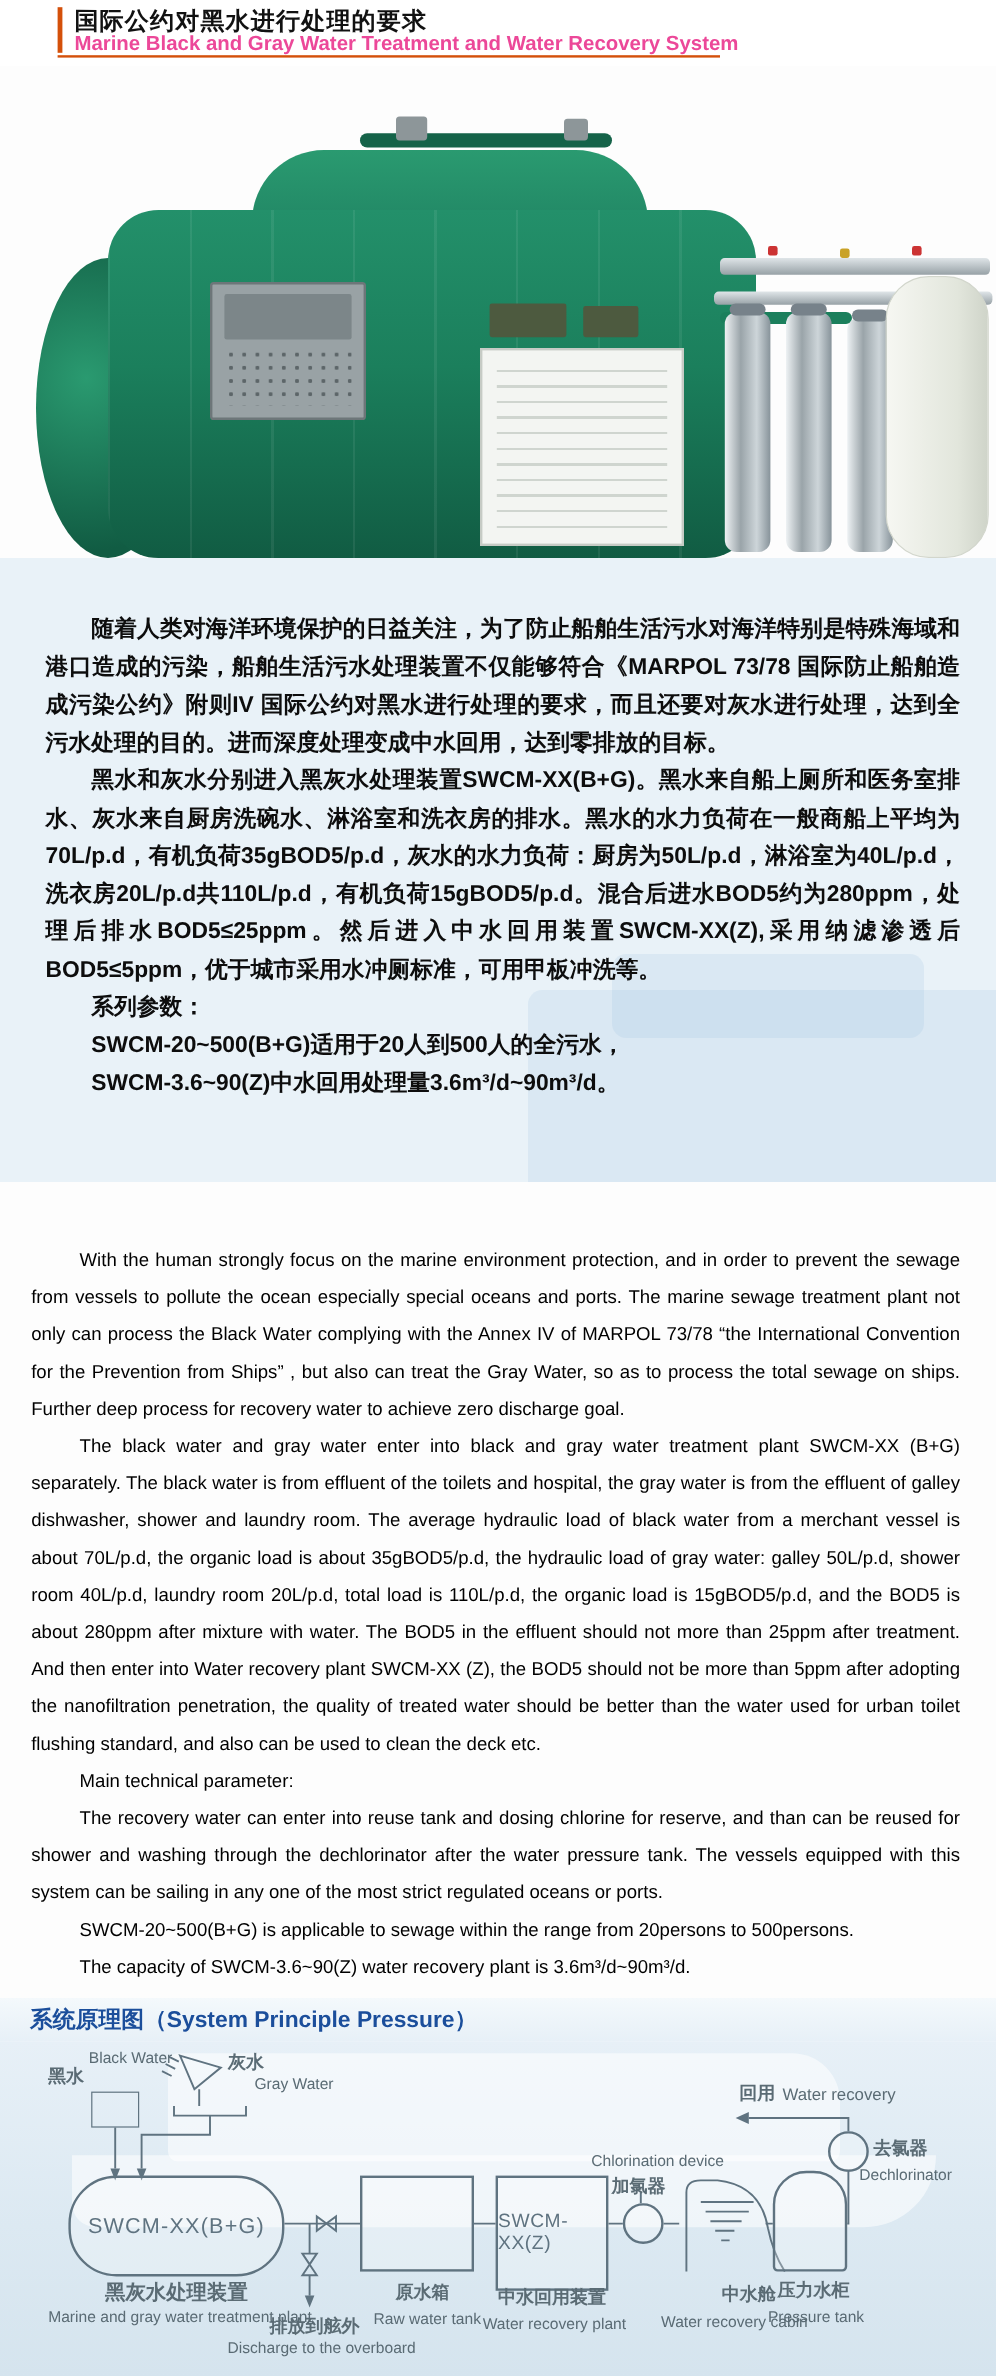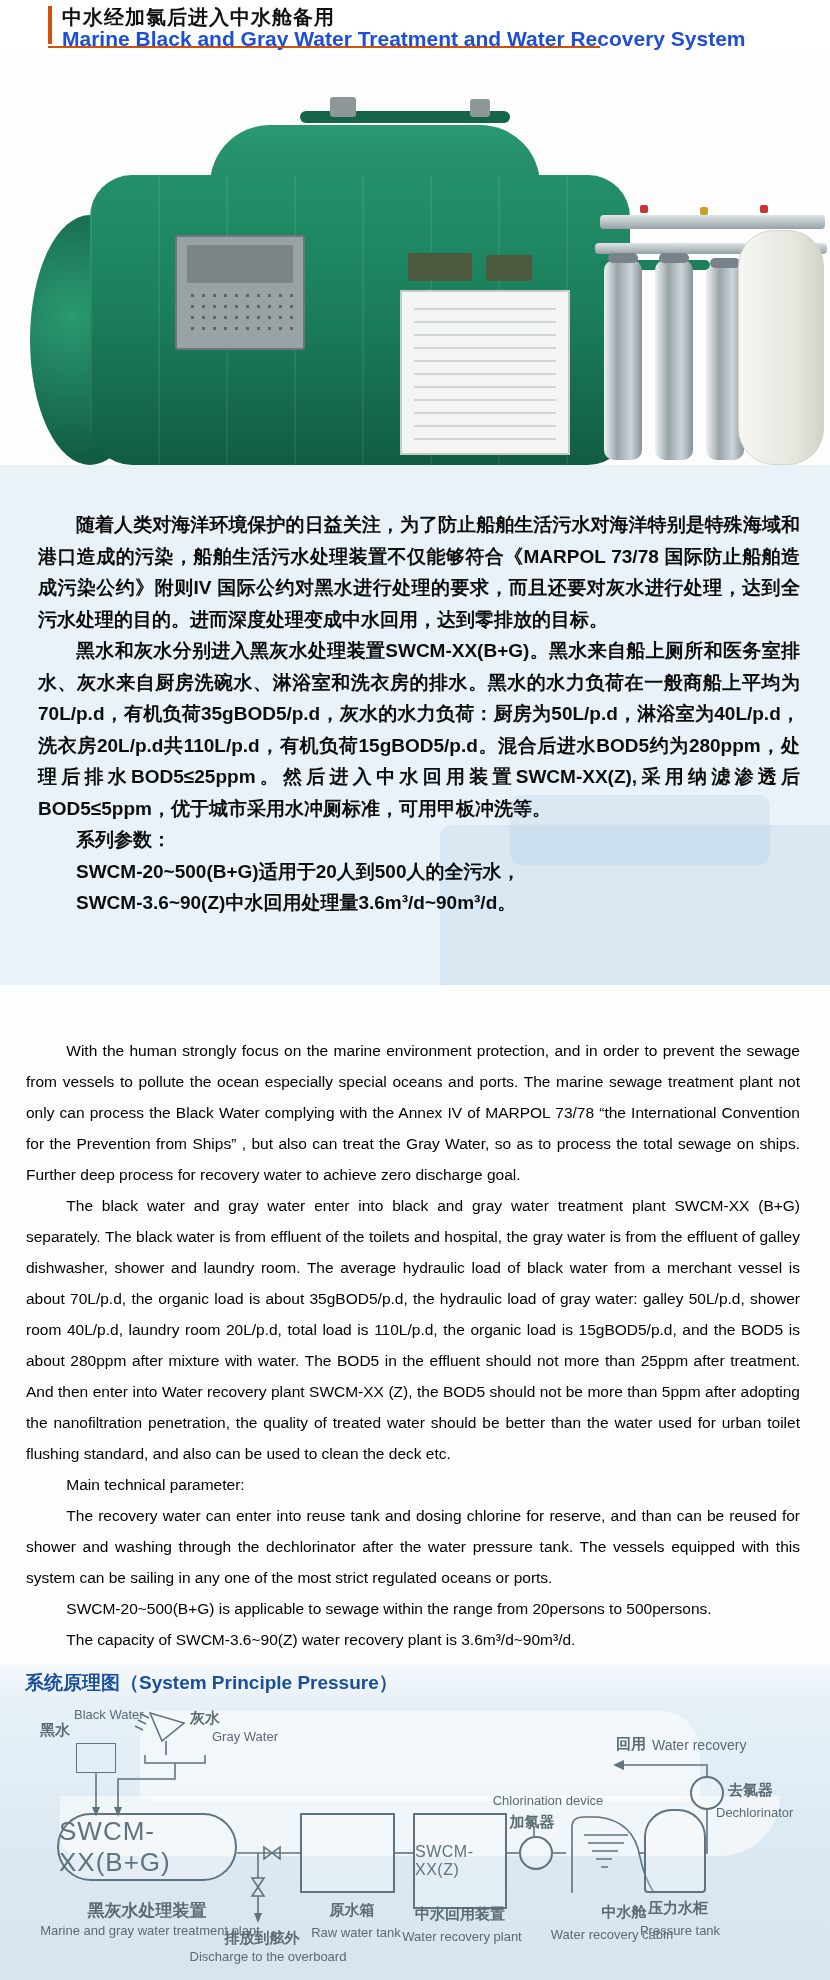--- a/index.html
+++ b/index.html
@@ -9,21 +9,21 @@
     background:#fdfdfd;
     font-family:"Liberation Sans", sans-serif;
     color:#1a1a1a;
     position:relative;
   }
 
   
   .header { position:relative; height:55px; background:#fff; }
   .header .accent-bar { position:absolute; left:48px; top:6px; width:4px; height:38px; background:#d4500a; }
   .header .title-zh { position:absolute; left:62px; top:4px; font-size:20px; font-weight:bold; letter-spacing:1px; color:#111; }
-  .header .title-en { position:absolute; left:62px; top:27px; font-size:21px; font-weight:bold; color:#1d4ed8; }
+  .header .title-en { position:absolute; left:62px; top:27px; font-size:17px; font-weight:bold; color:#ec4899; }
   .header .accent-underline { position:absolute; left:48px; top:46px; width:552px; height:2px; background:#d4500a; }
 
   
   .photo { position:relative; height:410px; background:#fdfdfd; overflow:hidden; }
   .tank-dome { position:absolute; left:30px; top:160px; width:120px; height:250px; border-radius:50%;
     background:radial-gradient(circle at 35% 40%, #2a9a70, #115c43 85%); }
   .tank-body { position:absolute; left:90px; top:120px; width:540px; height:290px; border-radius:42px;
     background:linear-gradient(180deg,#23906a 0%, #1b7f5c 45%, #115c43 100%); }
   .tank-body .seams { position:absolute; inset:0; border-radius:42px;
     background:repeating-linear-gradient(90deg, rgba(255,255,255,0.07) 0 2px, transparent 2px 68px); }
@@ -69,33 +69,33 @@
   
   .diagram { position:relative; height:280px; background:linear-gradient(180deg,#e7f0f7 0%,#dce9f2 55%,#d5e4ee 100%); overflow:hidden; }
   .diagram .wm-ship { position:absolute; background:rgba(255,255,255,0.55); border-radius:6px; }
   .diagram svg.wires { position:absolute; left:0; top:0; }
   .dg-label { position:absolute; color:#5a6b74; white-space:nowrap; }
   .dg-zh { font-size:15px; font-weight:600; }
   .dg-en { font-size:13px; }
   .dg-center { transform:translateX(-50%); }
   .node { position:absolute; border:2px solid #5f7380; background:rgba(255,255,255,0.25);
     display:flex; align-items:center; justify-content:center; color:#5f7380; }
-  .node-capsule { left:57px; top:112px; width:180px; height:68px; border-radius:40px; font-size:26px; letter-spacing:1px; }
+  .node-capsule { left:57px; top:112px; width:180px; height:84px; border-radius:40px; font-size:18px; letter-spacing:1px; }
   .node-rect-raw { left:300px; top:112px; width:95px; height:80px; }
   .node-rect-z { left:413px; top:112px; width:94px; height:96px; font-size:16px; letter-spacing:0.5px; }
   .node-circle-cl { left:519px; top:135px; width:34px; height:34px; border-radius:50%; }
   .node-pressure { left:644px; top:108px; width:62px; height:84px; border-radius:28px 28px 4px 4px; }
   .node-circle-de { left:690px; top:75px; width:34px; height:34px; border-radius:50%; }
 </style>
 </head>
 <body>
 
 <div class="header">
   <div class="accent-bar"></div>
-  <div class="title-zh">中水经加氯后进入中水舱备用</div>
+  <div class="title-zh">国际公约对黑水进行处理的要求</div>
   <div class="title-en">Marine Black and Gray Water Treatment and Water Recovery System</div>
   <div class="accent-underline"></div>
 </div>
 
 <div class="photo">
   <div class="tank-pipe-top"></div>
   <div class="fitting" style="left:330px; top:42px; width:26px; height:20px;"></div>
   <div class="fitting" style="left:470px; top:44px; width:20px; height:18px;"></div>
   <div class="tank-hump"></div>
   <div class="tank-dome"></div>

